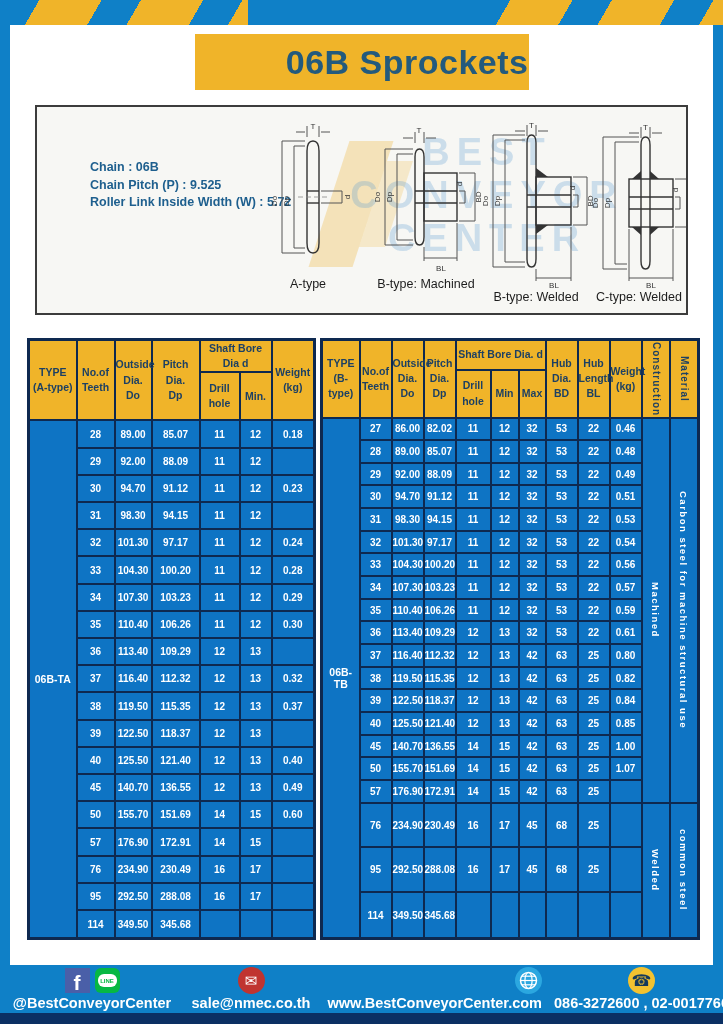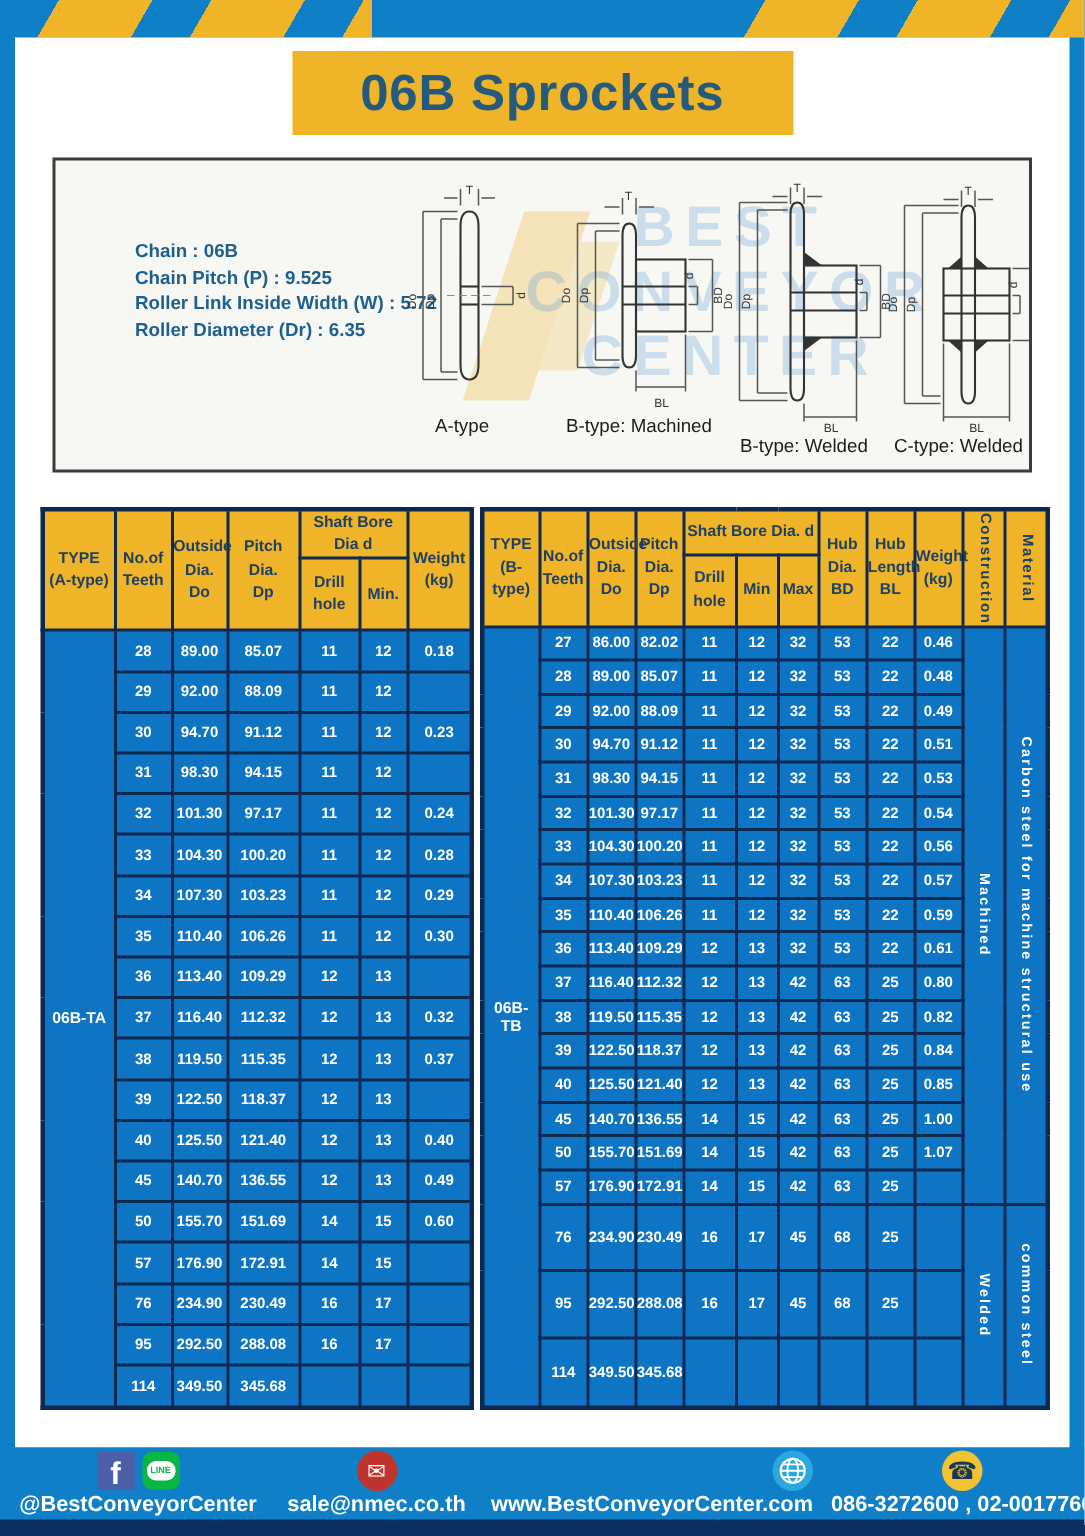--- a/index.html
+++ b/index.html
@@ -14,21 +14,21 @@
   .top-bar { position:absolute; top:0; left:0; width:723px; height:25px; background:#0f80c7; }
   .stripes { position:absolute; top:0; height:25px;
     background:repeating-linear-gradient(120deg,#0f80c7 0 34px,#f0b429 34px 88px); }
   .stripes.left  { left:0;  width:248px; }
   .stripes.right { right:0; width:252px; }
   
   .page { position:absolute; left:10px; top:25px; width:703px; height:940px; background:#ffffff; }
   
   .banner { position:absolute; left:50%; transform:translateX(-50%); top:9px;
     width:334px; height:56px; background:#f0b429;
-    display:flex; align-items:center; justify-content:center; }
+    display:flex; align-items:center; justify-content:flex-end; }
   .banner h1 { font-size:34px; font-weight:bold; color:#235a7d; letter-spacing:.5px; }
   
   .diagram-panel { position:absolute; left:25px; top:80px; width:653px; height:210px;
     background:#f7f7f4; border:2px solid #3c3c3c; overflow:hidden; }
   .watermark { position:absolute; left:300px; top:24px; width:300px; text-align:center;
     color:rgba(90,155,210,.28); font-weight:bold; font-size:38px; letter-spacing:7px; line-height:1.13; }
   .wm-ribbon { position:absolute; left:292px; top:34px; width:44px; height:126px;
     background:rgba(240,180,50,.30); transform:skewX(-18deg); }
   .wm-ribbon2 { position:absolute; left:336px; top:54px; width:26px; height:86px;
     background:rgba(240,180,50,.22); transform:skewX(-18deg); }
@@ -98,21 +98,20 @@
     <div class="watermark">
       <div>BEST</div>
       <div>CONVEYOR</div>
       <div>CENTER</div>
     </div>
 
     <div class="specs">
       <div>Chain : 06B</div>
       <div>Chain Pitch (P) : 9.525</div>
       <div>Roller Link Inside Width (W) : 5.72</div>
-      <div>Roller Diameter (Dr) : 6.35</div>
     </div>
 
     <div class="drawing" style="left:218px; width:106px;">
       <svg width="104" height="155" viewBox="0 0 104 155">
         <text class="dtxt" x="57" y="8" text-anchor="middle">T</text>
         <line class="dline" x1="40" y1="11" x2="49" y2="11"></line>
           <line class="dline" x1="65" y1="11" x2="74" y2="11"></line>
         <line class="dline" x1="51" y1="5" x2="51" y2="16"></line>
           <line class="dline" x1="63" y1="5" x2="63" y2="16"></line>
         <path class="dthick" d="M51,30 Q51,20 57,20 Q63,20 63,30 L63,122 Q63,132 57,132 Q51,132 51,122 Z"></path>

